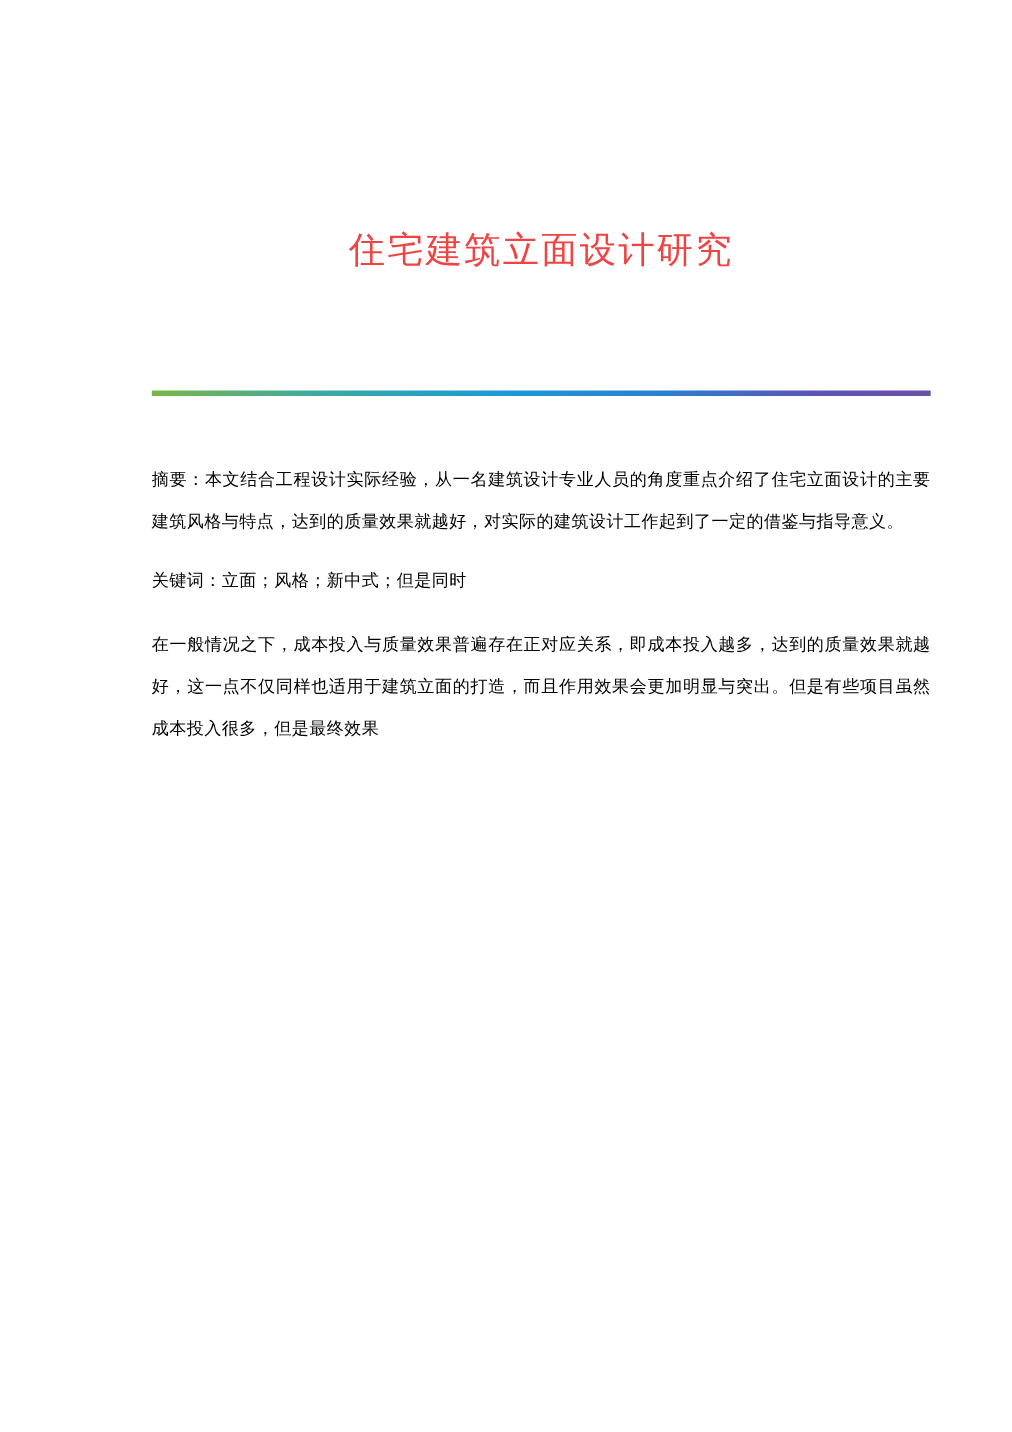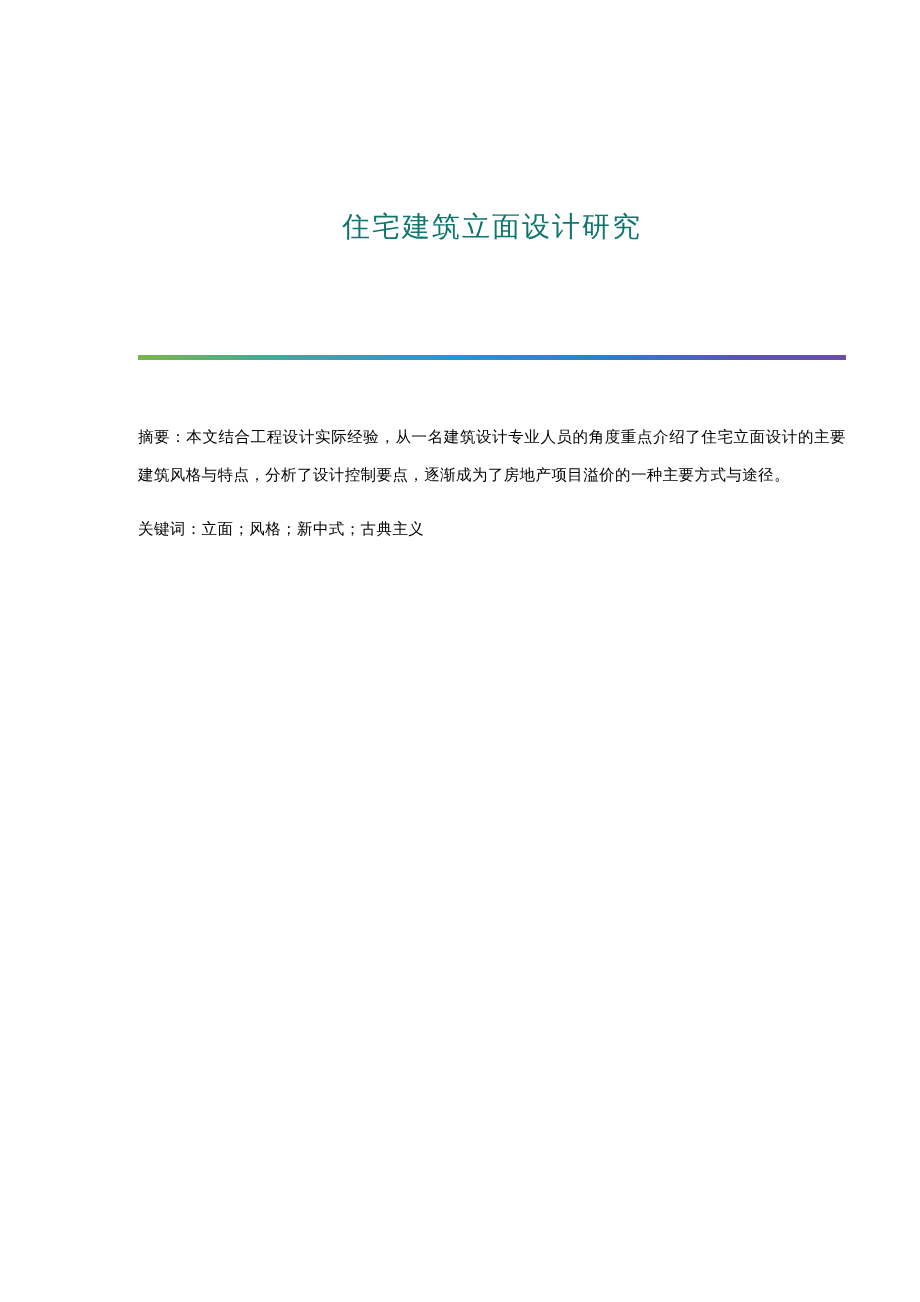--- a/index.html
+++ b/index.html
@@ -22,26 +22,26 @@
     box-sizing: border-box;
   }
   .content {
     position: absolute;
     left: 138px;
     top: 0;
     width: 708px;
   }
   .doc-title {
     margin-top: 205px;
-    font-size: 28px;
+    font-size: 33px;
     line-height: 44px;
     letter-spacing: 2px;
     text-align: center;
     font-weight: normal;
-    color: #0f766e;
+    color: #ef4444;
     font-family: "Liberation Sans", sans-serif;
   }
   .rule {
     margin-top: 106px;
     height: 5px;
     width: 708px;
     background: linear-gradient(to right, #7ab648 0%, #3aa9a5 22%, #1b9ad7 45%, #2b7fd0 66%, #5a55b4 85%, #6b4fa8 100%);
   }
   .body-block {
     margin-top: 58px;
@@ -71,22 +71,23 @@
 <body>
 
 <div class="page">
   <div class="content">
 
     <h1 class="doc-title">住宅建筑立面设计研究</h1>
 
     <div class="rule"></div>
 
     <div class="body-block">
-      <p class="para abstract">摘要：本文结合工程设计实际经验，从一名建筑设计专业人员的角度重点介绍了住宅立面设计的主要建筑风格与特点，分析了设计控制要点，逐渐成为了房地产项目溢价的一种主要方式与途径。</p>
+      <p class="para abstract">摘要：本文结合工程设计实际经验，从一名建筑设计专业人员的角度重点介绍了住宅立面设计的主要建筑风格与特点，达到的质量效果就越好，对实际的建筑设计工作起到了一定的借鉴与指导意义。</p>
 
-      <p class="para keywords">关键词：立面；风格；新中式；古典主义</p>
+      <p class="para keywords">关键词：立面；风格；新中式；但是同时</p>
 
 
 
+      <p class="para tight">在一般情况之下，成本投入与质量效果普遍存在正对应关系，即成本投入越多，达到的质量效果就越好，这一点不仅同样也适用于建筑立面的打造，而且作用效果会更加明显与突出。但是有些项目虽然成本投入很多，但是最终效果</p>
     </div>
 
   </div>
 </div>
 
 </body></html>

